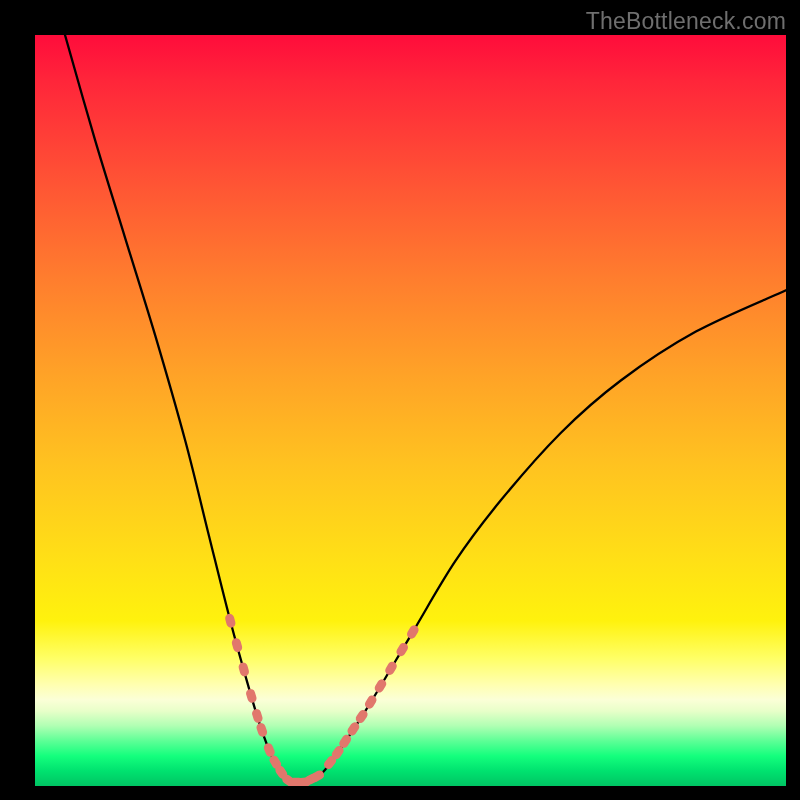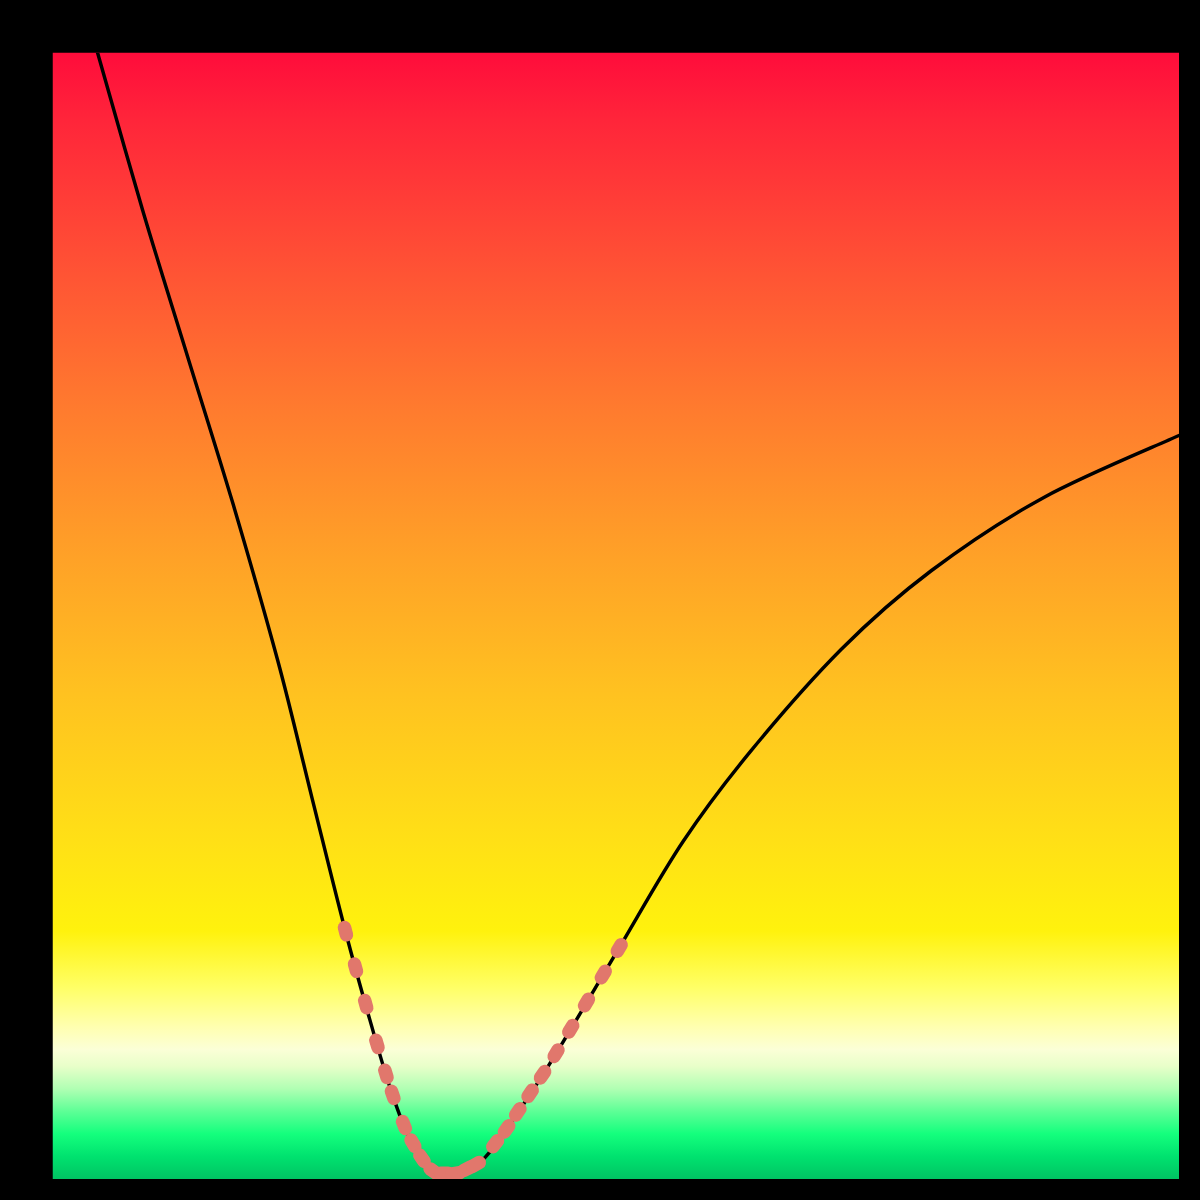--- a/index.html
+++ b/index.html
@@ -95,13 +95,14 @@
           <rect x="-7.0" y="-4.5" width="14.0" height="9.0" rx="4.5" fill="#e1776c" transform="translate(318.4 693.9) rotate(-56.3)"></rect>
           <rect x="-7.0" y="-4.5" width="14.0" height="9.0" rx="4.5" fill="#e1776c" transform="translate(326.7 681.5) rotate(-56.3)"></rect>
           <rect x="-7.0" y="-4.5" width="14.0" height="9.0" rx="4.5" fill="#e1776c" transform="translate(335.7 667.1) rotate(-59.0)"></rect>
           <rect x="-7.0" y="-4.5" width="14.0" height="9.0" rx="4.5" fill="#e1776c" transform="translate(345.5 650.9) rotate(-59.0)"></rect>
           <rect x="-7.0" y="-4.5" width="14.0" height="9.0" rx="4.5" fill="#e1776c" transform="translate(356.0 633.3) rotate(-59.0)"></rect>
           <rect x="-7.0" y="-4.5" width="14.0" height="9.0" rx="4.5" fill="#e1776c" transform="translate(367.2 614.6) rotate(-59.0)"></rect>
           <rect x="-7.0" y="-4.5" width="14.0" height="9.0" rx="4.5" fill="#e1776c" transform="translate(377.8 597.0) rotate(-59.0)"></rect>
         </g>
     </svg>
   </div>
+  <div class="watermark">TheBottleneck.com</div>
 </div>
 
 </body></html>

